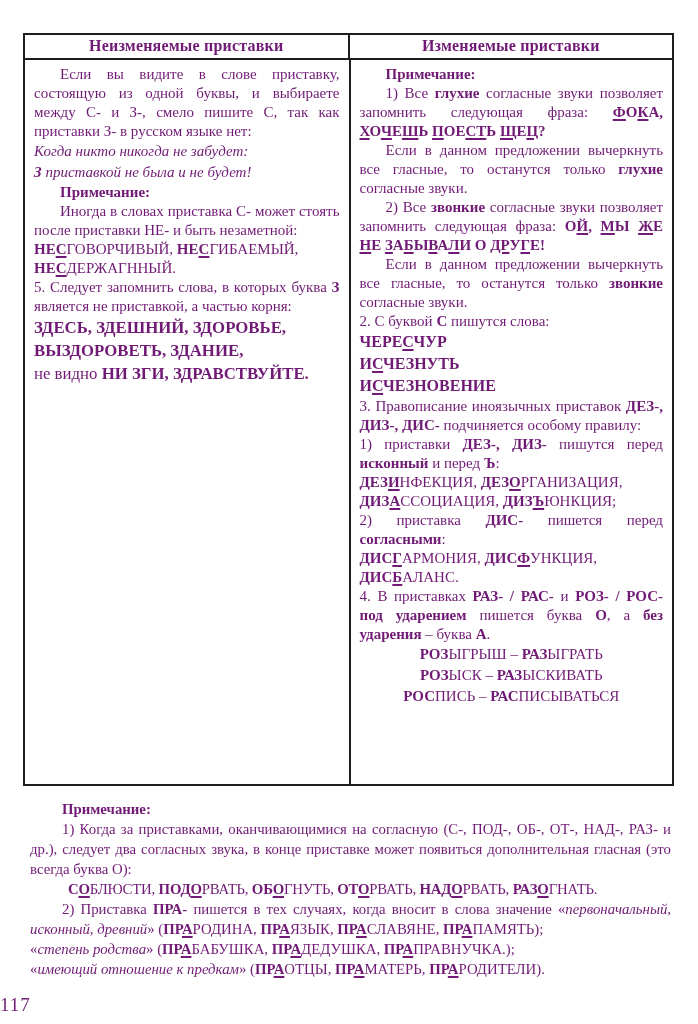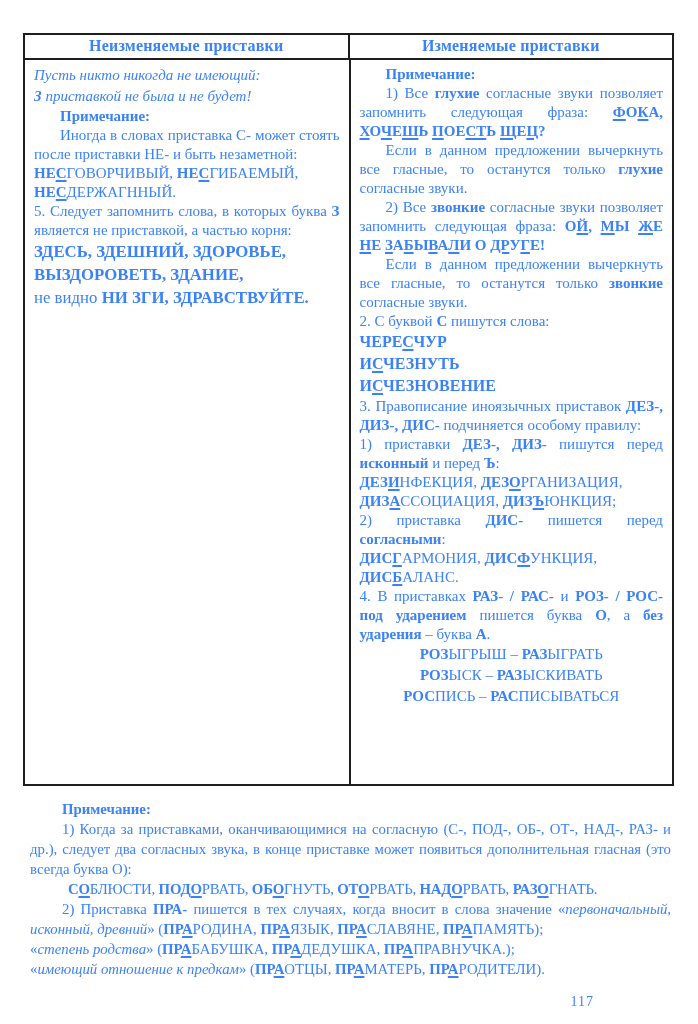--- a/index.html
+++ b/index.html
@@ -1,18 +1,18 @@
 <!DOCTYPE html>
 <html lang="ru"><head>
 <meta charset="utf-8">
 <style>
   html,body{margin:0;padding:0;background:#ffffff;}
   .page{
     position:relative;width:698px;height:1024px;background:#ffffff;
-    font-family:"Liberation Serif","DejaVu Serif",serif;color:#3b82f6;overflow:hidden;
+    font-family:"Liberation Serif","DejaVu Serif",serif;color:#701a75;overflow:hidden;
   }
   
   .ptable{
     position:absolute;left:23px;top:33px;width:651px;height:753px;
     border:2px solid #1e1e1e;display:flex;flex-direction:column;box-sizing:border-box;
     background:#fff;
   }
   .thead{display:flex;border-bottom:2px solid #1e1e1e;flex:0 0 auto;}
   .th{
     flex:1 1 50%;text-align:center;font-weight:bold;font-size:16px;
@@ -42,37 +42,38 @@
     position:absolute;left:30px;top:799px;width:641px;
     font-size:14.8px;line-height:20px;hyphens:auto;-webkit-hyphens:auto;
   }
   .footnote p{margin:0;}
   .fn-t{text-indent:32px;}
   .fn-i{text-indent:32px;}
   .fn-ex{text-indent:38px;letter-spacing:-.2px;}
   .fn-q1{margin-left:38px;}
   .fn-q2{margin-left:32px;}
   .pagenum{
-    position:absolute;left:0;top:994px;width:594px;text-align:right;
-    font-size:14px;letter-spacing:1px;
+    position:absolute;left:0;top:994px;width:594px;text-align:left;
+    font-size:19px;letter-spacing:1px;
   }
 </style>
 </head>
 <body>
 
 <div class="page">
 
   <div class="ptable">
     <div class="thead">
       <div class="th">Неизменяемые приставки</div>
       <div class="th">Изменяемые приставки</div>
     </div>
     <div class="tbody">
       <div class="cell left" id="left-col">
-          <p class="p quote"><i>Пусть никто никогда не имеющий:</i></p>
+          <p class="p indent just">Если вы видите в слове приставку, состоящую из одной буквы, и выбираете между С- и З-, смело пишите С, так как приставки З-  в русском языке нет:</p>
+          <p class="p quote"><i>Когда никто никогда не забудет:</i></p>
           <p class="p quote"><i><b>З</b> приставкой не была и не будет!</i></p>
           <p class="p indent sp-lg"><b>Примечание:</b></p>
           <p class="p indent just">Иногда в словах приставка С- может стоять после приставки НЕ- и быть незаметной:</p>
           <p class="p"><b>НЕ<u>С</u></b>ГОВОРЧИВЫЙ, <b>НЕ<u>С</u></b>ГИБАЕМЫЙ,<br><b>НЕ<u>С</u></b>ДЕРЖАГННЫЙ.</p>
           <p class="p sp-lg just">5. Следует запомнить слова, в которых буква <b>З</b> является не приставкой, а частью корня:</p>
           <p class="p big sp-lg"><b>ЗДЕСЬ, ЗДЕШНИЙ, ЗДОРОВЬЕ,<br>ВЫЗДОРОВЕТЬ, ЗДАНИЕ,</b><br>не видно <b>НИ ЗГИ, ЗДРАВСТВУЙТЕ.</b></p>
         </div>
       <div class="cell right" id="right-col">
           <p class="p indent"><b>Примечание:</b></p>
           <p class="p indent just">1) Все <b>глухие</b> согласные звуки позволяет запомнить следующая фраза: <b><u>Ф</u>О<u>К</u>А, <u>Х</u>О<u>Ч</u>Е<u>Ш</u>Ь <u>П</u>ОЕ<u>СТ</u>Ь <u>Щ</u>Е<u>Ц</u>?</b></p>

